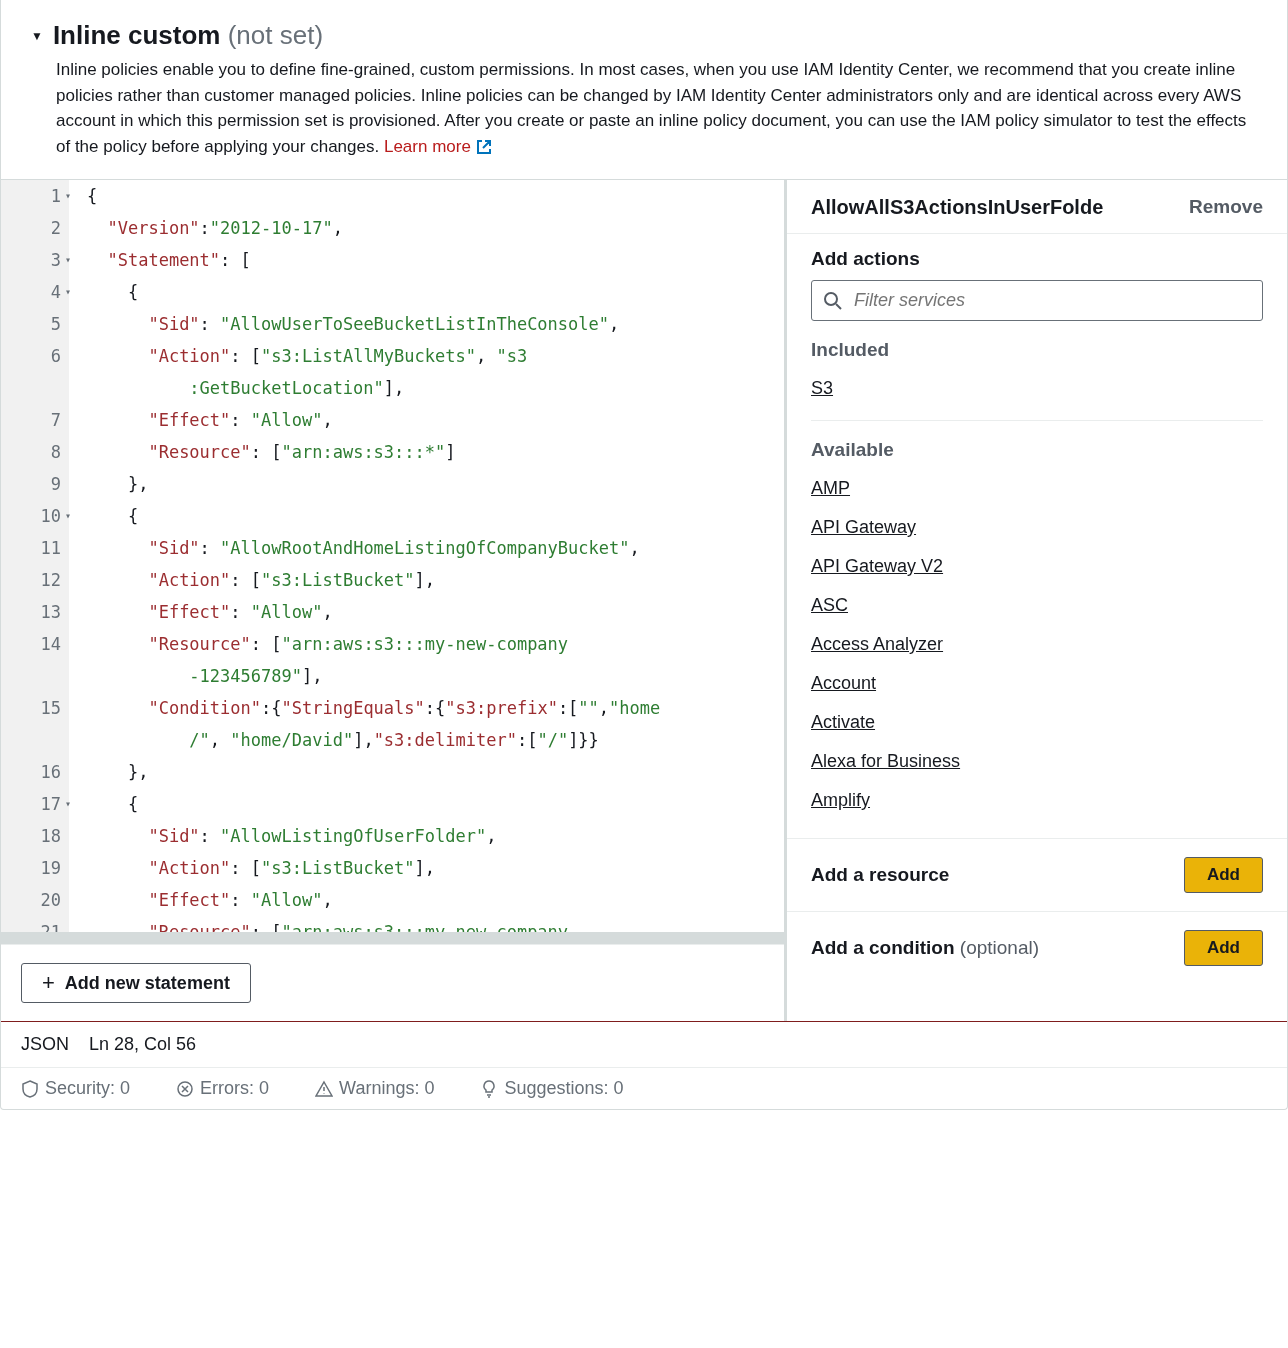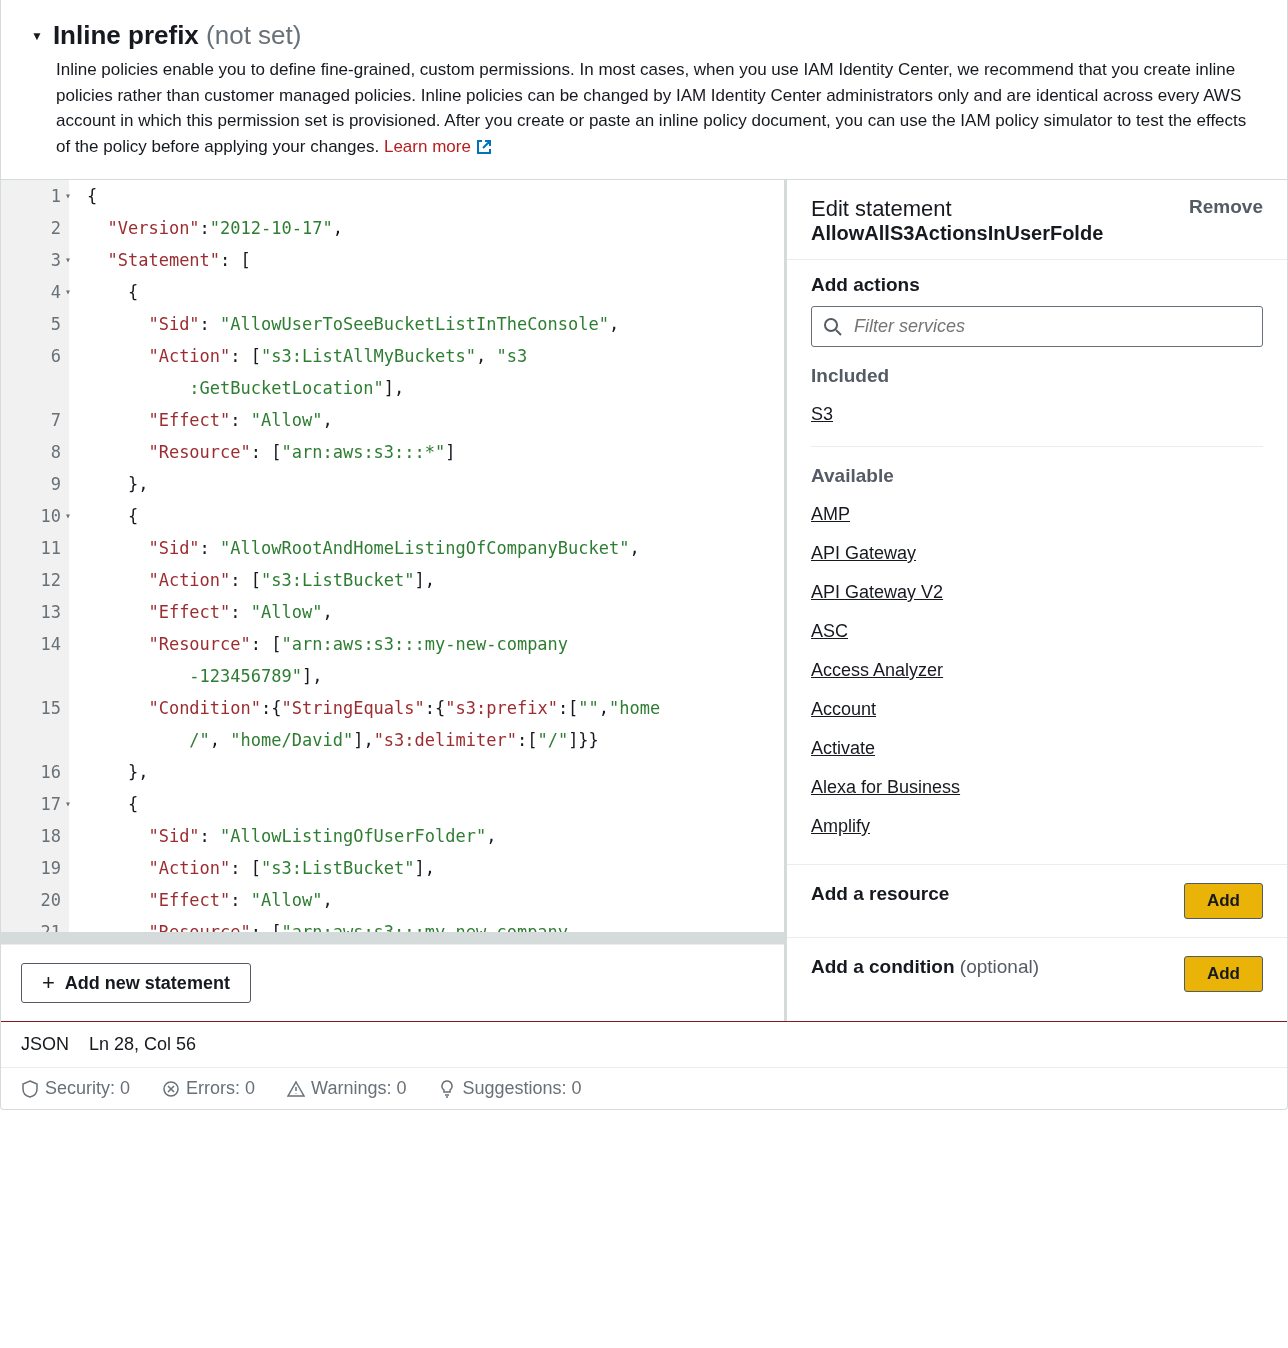--- a/index.html
+++ b/index.html
@@ -200,20 +200,21 @@
       cursor: pointer;
       text-decoration: underline;
     }
     .divider {
       border-top: 1px solid #eaeded;
       margin: 12px 0;
     }
     .action-row {
       display: flex;
       justify-content: space-between;
+      align-items: center;
       padding: 18px 24px;
       border-bottom: 1px solid #eaeded;
     }
     .action-row:last-child { border-bottom: none; }
     .action-label {
       font-size: 19px;
       font-weight: 700;
     }
     .optional {
       font-weight: 400;
@@ -232,40 +233,40 @@
     .status-bar {
       border-top: 1px solid #7f1d1d;
       padding: 12px 20px;
       font-size: 18px;
       color: #16191f;
     }
     .footer-bar {
       border-top: 1px solid #eaeded;
       padding: 10px 20px;
       display: flex;
-      gap: 32px;
+      gap: 46px;
       font-size: 18px;
       color: #687078;
     }
     .footer-item {
       display: flex;
       align-items: center;
       gap: 6px;
     }
     .footer-icon { width: 18px; height: 18px; }
   </style>
 </head>
 <body>
 
 <div class="container">
   <div class="header-section">
     <div class="title-row">
       <span class="expand-toggle">▼</span>
       <h2 class="title">
-        <span>Inline prefix</span>
+        <span>Inline custom</span>
         <span class="not-set">(not set)</span>
       </h2>
     </div>
     <p class="description">
       <span>Inline policies enable you to define fine-grained, custom permissions. In most cases, when you use IAM Identity Center, we recommend that you create inline policies rather than customer managed policies. Inline policies can be changed by IAM Identity Center administrators only and are identical across every AWS account in which this permission set is provisioned. After you create or paste an inline policy document, you can use the IAM policy simulator to test the effects of the policy before applying your changes. </span>
       <a class="learn-more">
         <span>Learn more</span>
         <svg class="ext-link-icon" viewBox="0 0 16 16" fill="none" stroke="#0073bb" stroke-width="2">
             <path d="M6 2H2v12h12v-4M9 2h5v5M14 2L7 9"></path>
           </svg>
@@ -313,21 +314,20 @@
         <button class="btn-outline">
           <span class="plus-icon">+</span>
           <span>Add new statement</span>
         </button>
       </div>
     </div>
 
     <div class="right-panel">
       <div class="edit-header">
         <div>
-          <div class="edit-title">Edit statement</div>
           <div class="edit-sid">AllowAllS3ActionsInUserFolde</div>
         </div>
         <span class="remove-link">Remove</span>
       </div>
 
       <div class="section">
         <div class="section-heading">Add actions</div>
         <div class="search-wrap">
           <svg class="search-icon" viewBox="0 0 20 20" fill="none" stroke="currentColor" stroke-width="2">
               <circle cx="8" cy="8" r="6"></circle>

